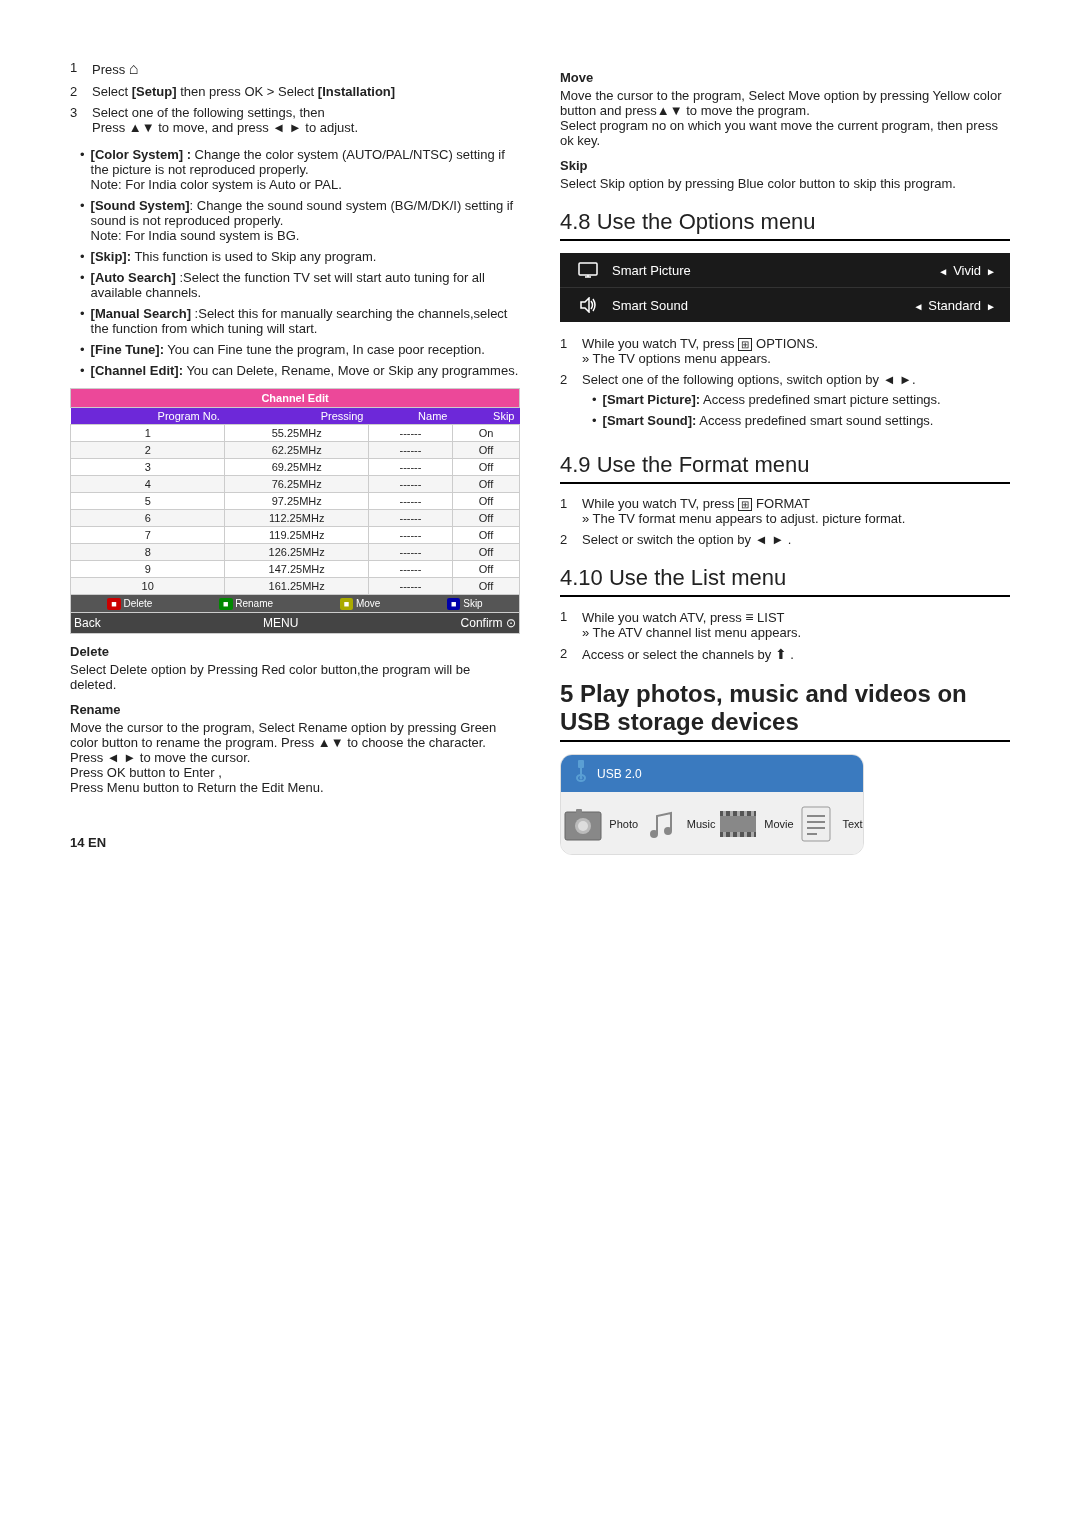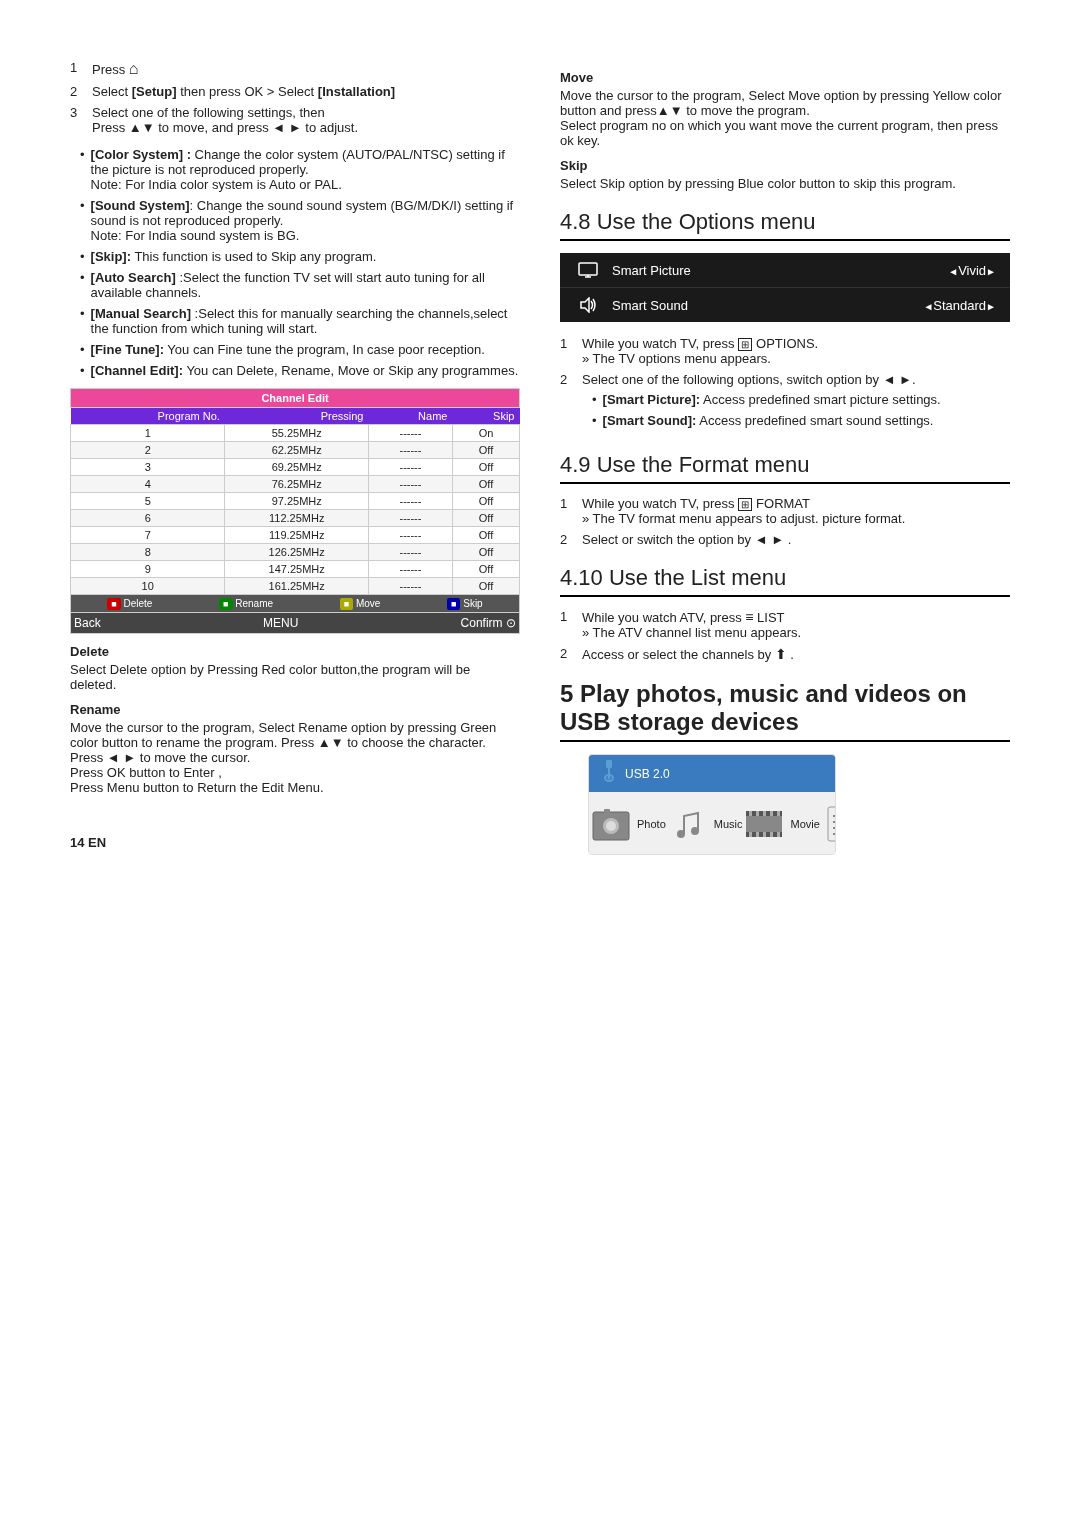--- a/index.html
+++ b/index.html
@@ -134,32 +134,32 @@
       align-items: center;
       justify-content: center;
       margin-right: 10px;
     }
     .options-row .label {
       flex: 1;
     }
     .options-row .value {
       display: flex;
       align-items: center;
+      gap: 5px;
       color: #fff;
     }
     .arrow-left::before { content: "◄"; font-size: 10px; }
     .arrow-right::before { content: "►"; font-size: 10px; }
     
     .usb-panel {
       border: 1px solid #ddd;
-      border-radius: 4px;
+      border-radius: 12px;
       overflow: hidden;
       margin-top: 10px;
-      width: 248px;
-      margin-left: 28px;
+      width: 304px;
     }
     .usb-header {
       background: #3a7abf;
       color: #fff;
       padding: 5px 10px;
       font-size: 12px;
       display: flex;
       align-items: center;
       gap: 6px;
     }

